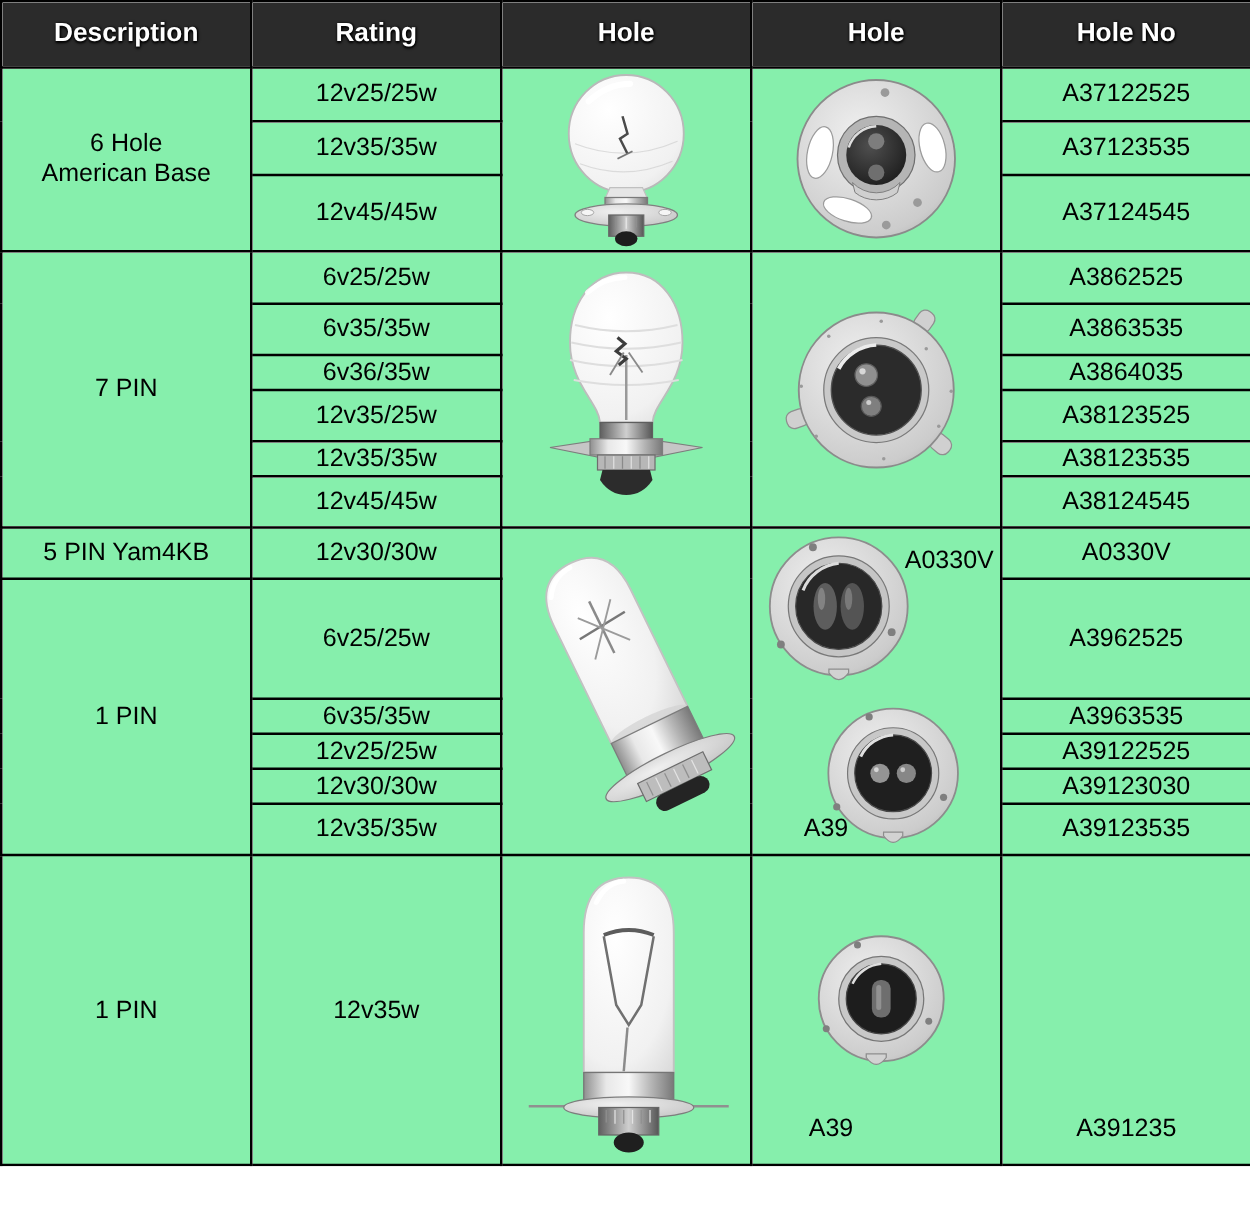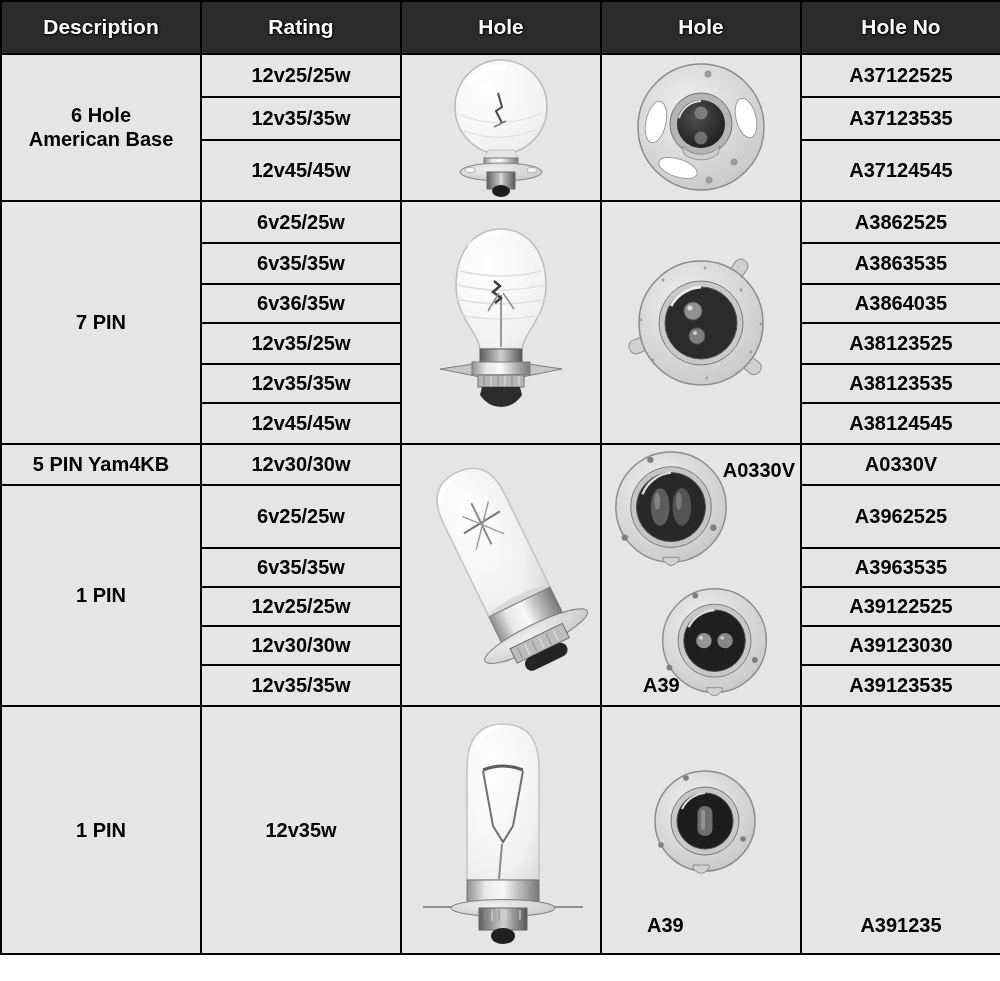--- a/index.html
+++ b/index.html
@@ -3,40 +3,39 @@
 <meta charset="utf-8">
 <style>
   * { box-sizing: border-box; }
   html,body { margin:0; padding:0; background:#ffffff; }
   body { width:1000px; font-family:"Liberation Sans","DejaVu Sans",sans-serif; }
 
   table.catalog { border-collapse:collapse; table-layout:fixed; width:1000px; }
   .catalog col { width:200px; }
   .catalog th, .catalog td {
     border:2px solid #000;
-    background:#e5e5e5;
+    background:#86efac;
     text-align:center;
     vertical-align:middle;
     font-size:20px;
     color:#000;
     padding:0;
     line-height:1.15;
     overflow:hidden;
-    font-weight:bold;
   }
   .catalog th {
     background:#2b2b2b;
     color:#fff;
     font-weight:bold;
     font-size:21px;
     height:53px;
     text-shadow:0 1px 2px #000, 1px 0 2px #000;
   }
   
-  .r42{height:42px} .r41{height:41px} .r40{height:39px} .r59{height:59px} .r246{height:246px}
+  .r42{height:42px} .r41{height:41px} .r40{height:28px} .r59{height:59px} .r246{height:246px}
   
   .twoLine .l2 { margin-top:1px; }
   
   td.imgcell { padding:0; }
   td.imgcell svg { display:block; margin:0 auto; overflow:visible; }
   
   .rel { position:relative; width:196px; margin:0 auto; }
   .h260 { height:260px; }
   .h246 { height:246px; }
   .abs { position:absolute; }

